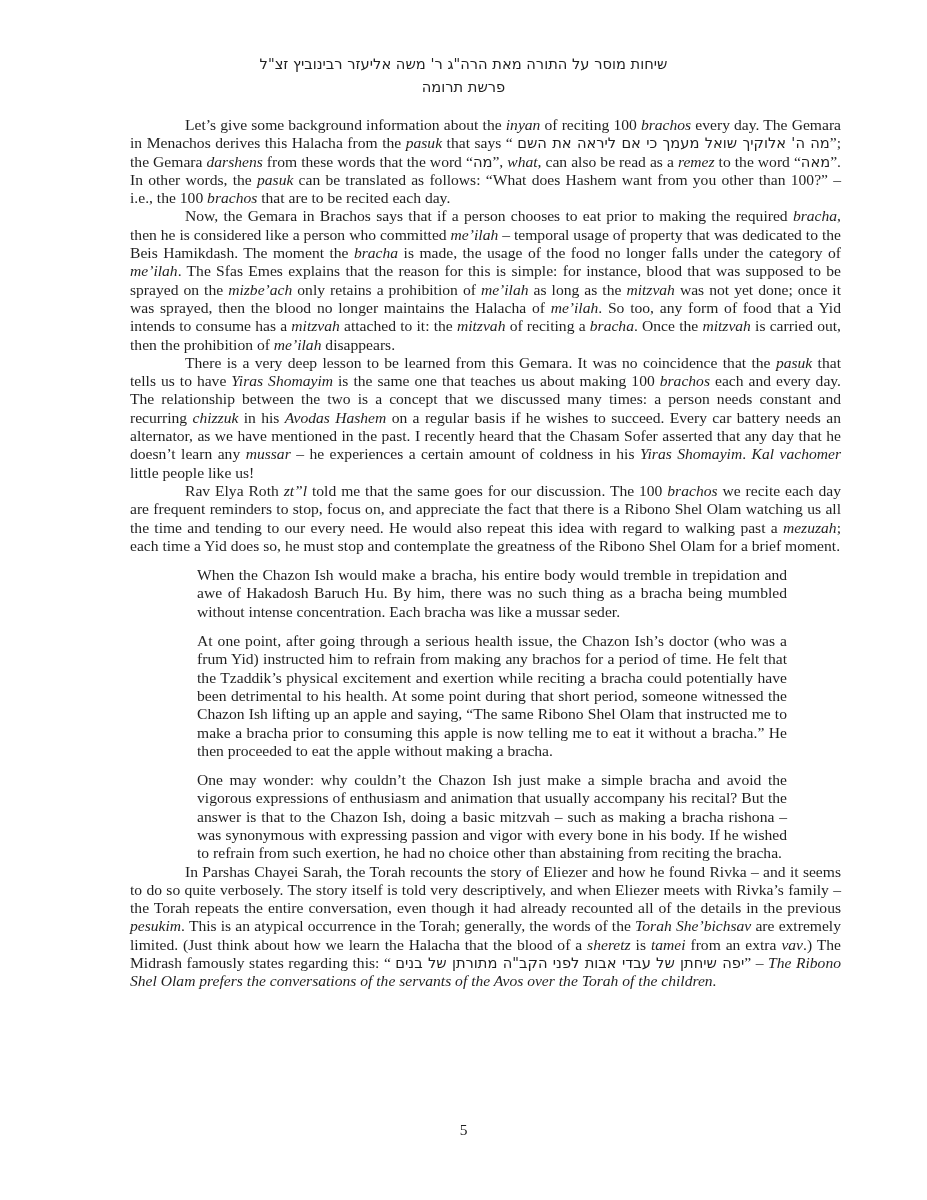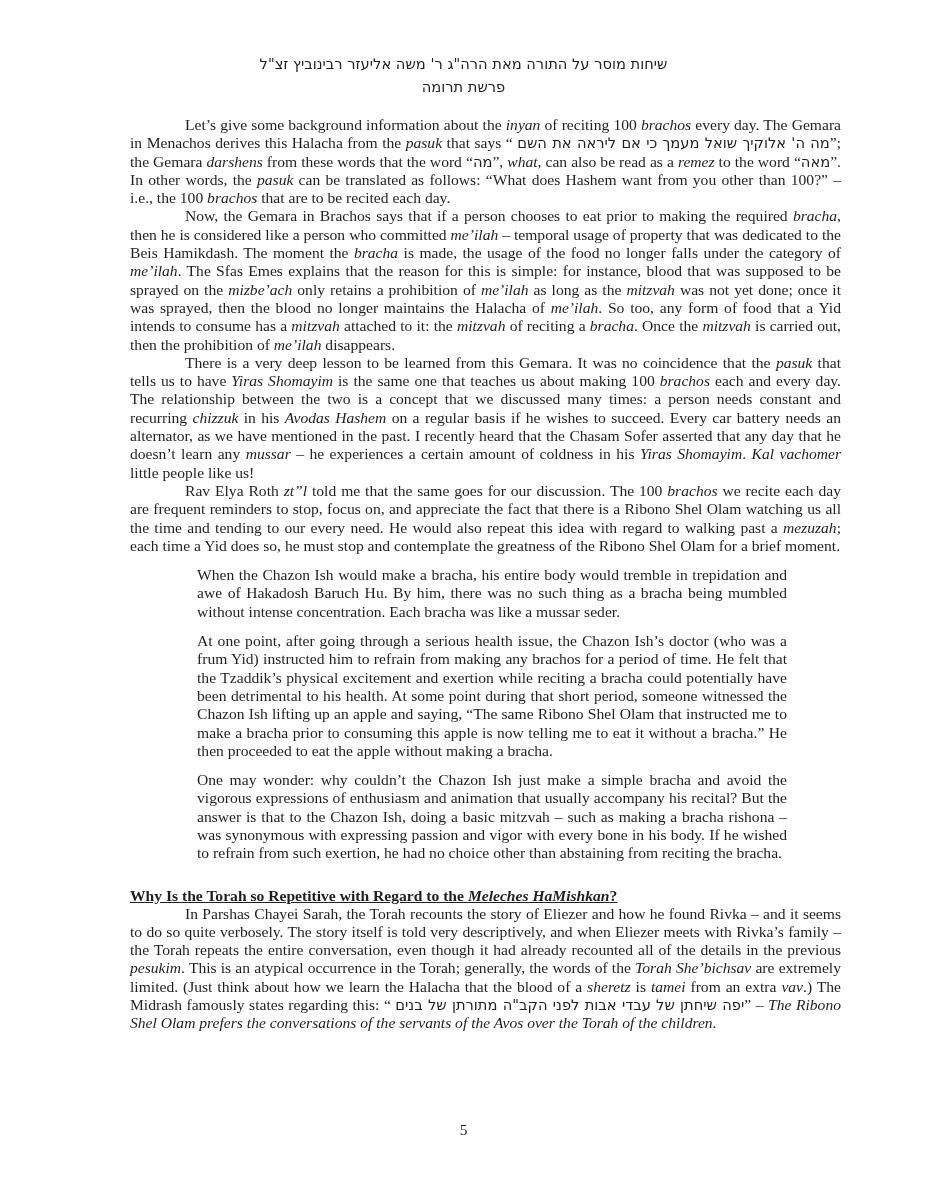--- a/index.html
+++ b/index.html
@@ -73,21 +73,20 @@
   </div>
 
   <div class="page-main">
     <p class="para indent"><span>Let’s give some background information about the </span><span class="it">inyan</span><span> of reciting 100 </span><span class="it">brachos</span><span> every day. The Gemara in Menachos derives this Halacha from the </span><span class="it">pasuk</span><span> that says “ </span><span class="he">מה ה' אלוקיך שואל מעמך כי אם ליראה את השם</span><span>”; the Gemara </span><span class="it">darshens</span><span> from these words that the word “</span><span class="he">מה</span><span>”, </span><span class="it">what</span><span>, can also be read as a </span><span class="it">remez</span><span> to the word “</span><span class="he">מאה</span><span>”. In other words, the </span><span class="it">pasuk</span><span> can be translated as follows: “What does Hashem want from you other than 100?” – i.e., the 100 </span><span class="it">brachos</span><span> that are to be recited each day.</span></p>
     <p class="para indent"><span>Now, the Gemara in Brachos says that if a person chooses to eat prior to making the required </span><span class="it">bracha</span><span>, then he is considered like a person who committed </span><span class="it">me’ilah</span><span> – temporal usage of property that was dedicated to the Beis Hamikdash. The moment the </span><span class="it">bracha</span><span> is made, the usage of the food no longer falls under the category of </span><span class="it">me’ilah</span><span>. The Sfas Emes explains that the reason for this is simple: for instance, blood that was supposed to be sprayed on the </span><span class="it">mizbe’ach</span><span> only retains a prohibition of </span><span class="it">me’ilah</span><span> as long as the </span><span class="it">mitzvah</span><span> was not yet done; once it was sprayed, then the blood no longer maintains the Halacha of </span><span class="it">me’ilah</span><span>. So too, any form of food that a Yid intends to consume has a </span><span class="it">mitzvah</span><span> attached to it: the </span><span class="it">mitzvah</span><span> of reciting a </span><span class="it">bracha</span><span>. Once the </span><span class="it">mitzvah</span><span> is carried out, then the prohibition of </span><span class="it">me’ilah</span><span> disappears.</span></p>
     <p class="para indent"><span>There is a very deep lesson to be learned from this Gemara. It was no coincidence that the </span><span class="it">pasuk</span><span> that tells us to have </span><span class="it">Yiras Shomayim</span><span> is the same one that teaches us about making 100 </span><span class="it">brachos</span><span> each and every day. The relationship between the two is a concept that we discussed many times: a person needs constant and recurring </span><span class="it">chizzuk</span><span> in his </span><span class="it">Avodas Hashem</span><span> on a regular basis if he wishes to succeed. Every car battery needs an alternator, as we have mentioned in the past. I recently heard that the Chasam Sofer asserted that any day that he doesn’t learn any </span><span class="it">mussar</span><span> – he experiences a certain amount of coldness in his </span><span class="it">Yiras Shomayim</span><span>. </span><span class="it">Kal vachomer</span><span> little people like us!</span></p>
     <p class="para indent"><span>Rav Elya Roth </span><span class="it">zt”l</span><span> told me that the same goes for our discussion. The 100 </span><span class="it">brachos</span><span> we recite each day are frequent reminders to stop, focus on, and appreciate the fact that there is a Ribono Shel Olam watching us all the time and tending to our every need. He would also repeat this idea with regard to walking past a </span><span class="it">mezuzah</span><span>; each time a Yid does so, he must stop and contemplate the greatness of the Ribono Shel Olam for a brief moment.</span></p>
     <p class="quote"><span>When the Chazon Ish would make a bracha, his entire body would tremble in trepidation and awe of Hakadosh Baruch Hu. By him, there was no such thing as a bracha being mumbled without intense concentration. Each bracha was like a mussar seder.</span></p>
     <p class="quote"><span>At one point, after going through a serious health issue, the Chazon Ish’s doctor (who was a frum Yid) instructed him to refrain from making any brachos for a period of time. He felt that the Tzaddik’s physical excitement and exertion while reciting a bracha could potentially have been detrimental to his health. At some point during that short period, someone witnessed the Chazon Ish lifting up an apple and saying, “The same Ribono Shel Olam that instructed me to make a bracha prior to consuming this apple is now telling me to eat it without a bracha.” He then proceeded to eat the apple without making a bracha.</span></p>
     <p class="quote"><span>One may wonder: why couldn’t the Chazon Ish just make a simple bracha and avoid the vigorous expressions of enthusiasm and animation that usually accompany his recital? But the answer is that to the Chazon Ish, doing a basic mitzvah – such as making a bracha rishona – was synonymous with expressing passion and vigor with every bone in his body. If he wished to refrain from such exertion, he had no choice other than abstaining from reciting the bracha.</span></p>
-    <h2 class="section-heading"><span class="bd un">Why Is the Torah so Repetitive with Regard to the </span><span class="it bd un">Meleches HaMishkan</span><span class="bd un">?</span></h2>
     <p class="para indent"><span>In Parshas Chayei Sarah, the Torah recounts the story of Eliezer and how he found Rivka – and it seems to do so quite verbosely. The story itself is told very descriptively, and when Eliezer meets with Rivka’s family – the Torah repeats the entire conversation, even though it had already recounted all of the details in the previous </span><span class="it">pesukim</span><span>. This is an atypical occurrence in the Torah; generally, the words of the </span><span class="it">Torah She’bichsav</span><span> are extremely limited. (Just think about how we learn the Halacha that the blood of a </span><span class="it">sheretz</span><span> is </span><span class="it">tamei</span><span> from an extra </span><span class="it">vav</span><span>.) The Midrash famously states regarding this: “ </span><span class="he">יפה שיחתן של עבדי אבות לפני הקב"ה מתורתן של בנים</span><span>” – </span><span class="it">The Ribono Shel Olam prefers the conversations of the servants of the Avos over the Torah of the children.</span></p>
   </div>
 
   <div class="page-footer">
     <span>5</span>
   </div>
 
 </div>
 
 </body></html>

